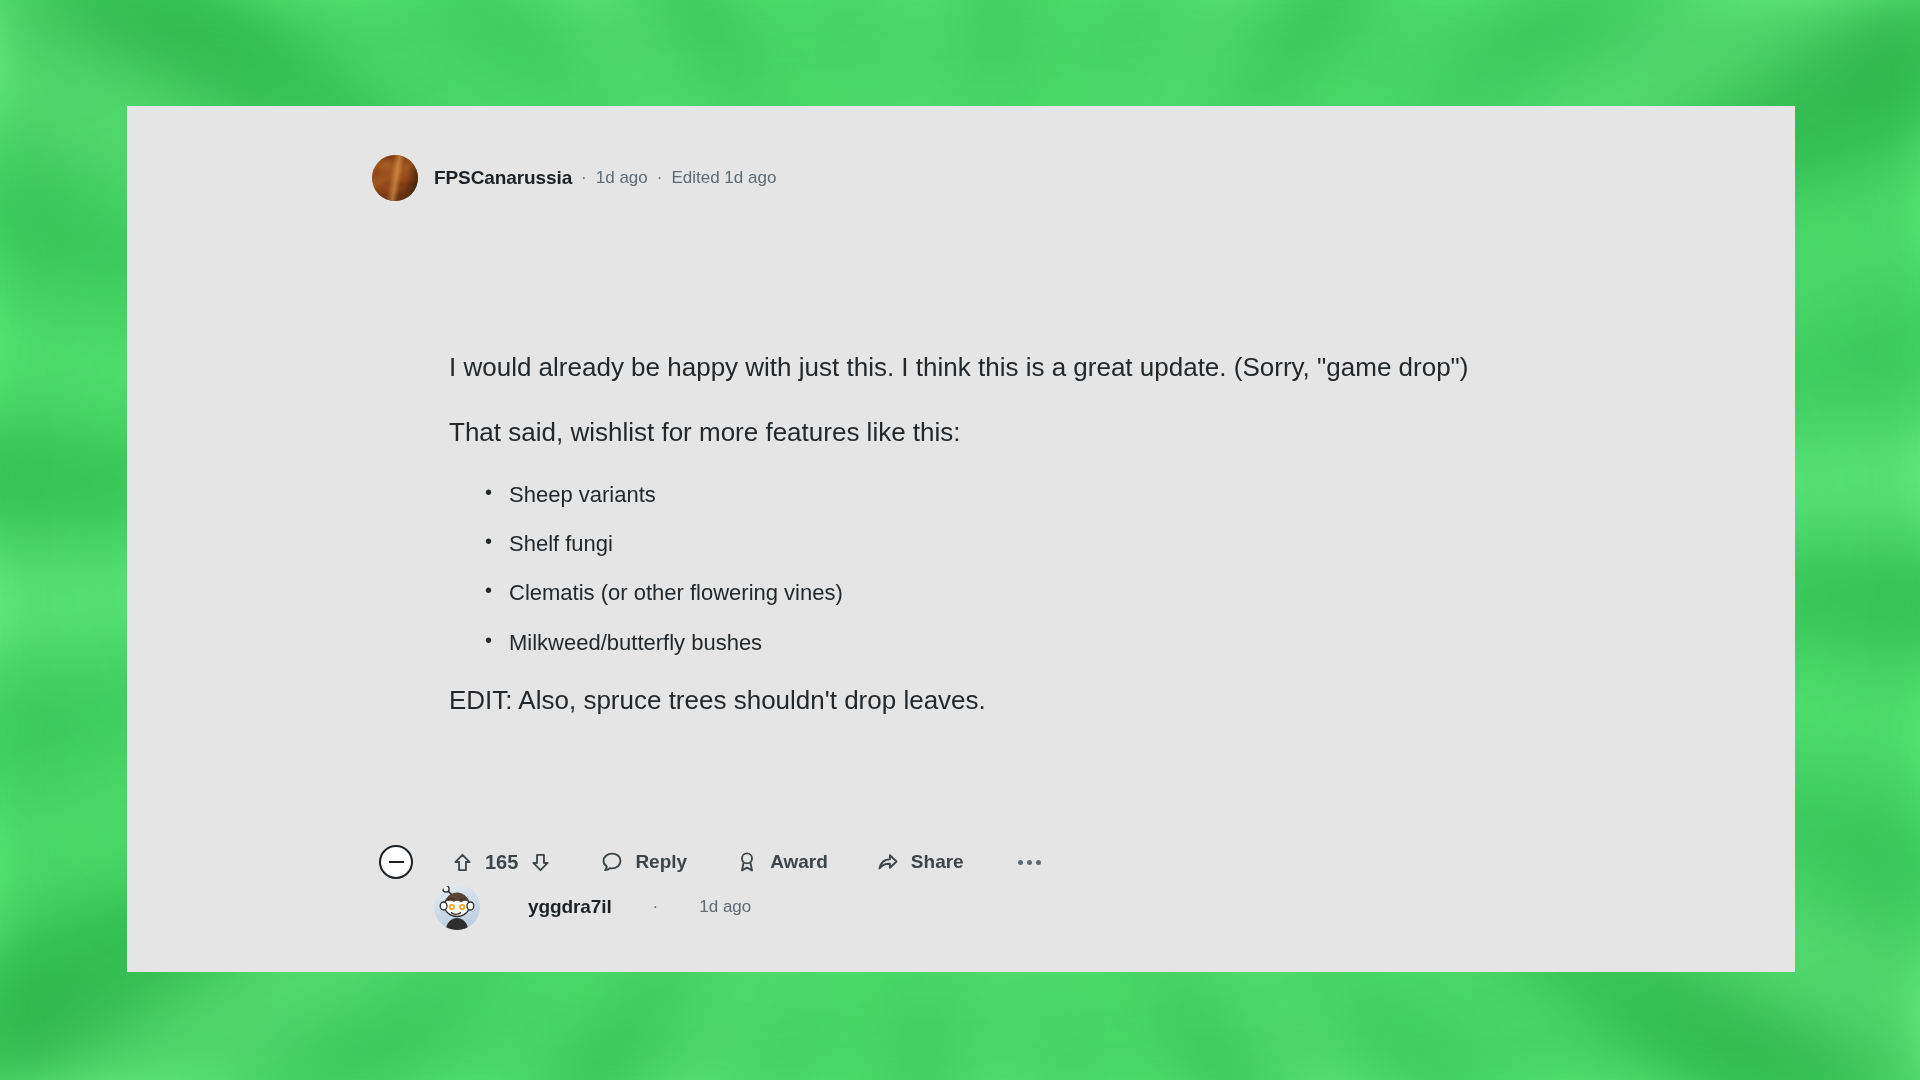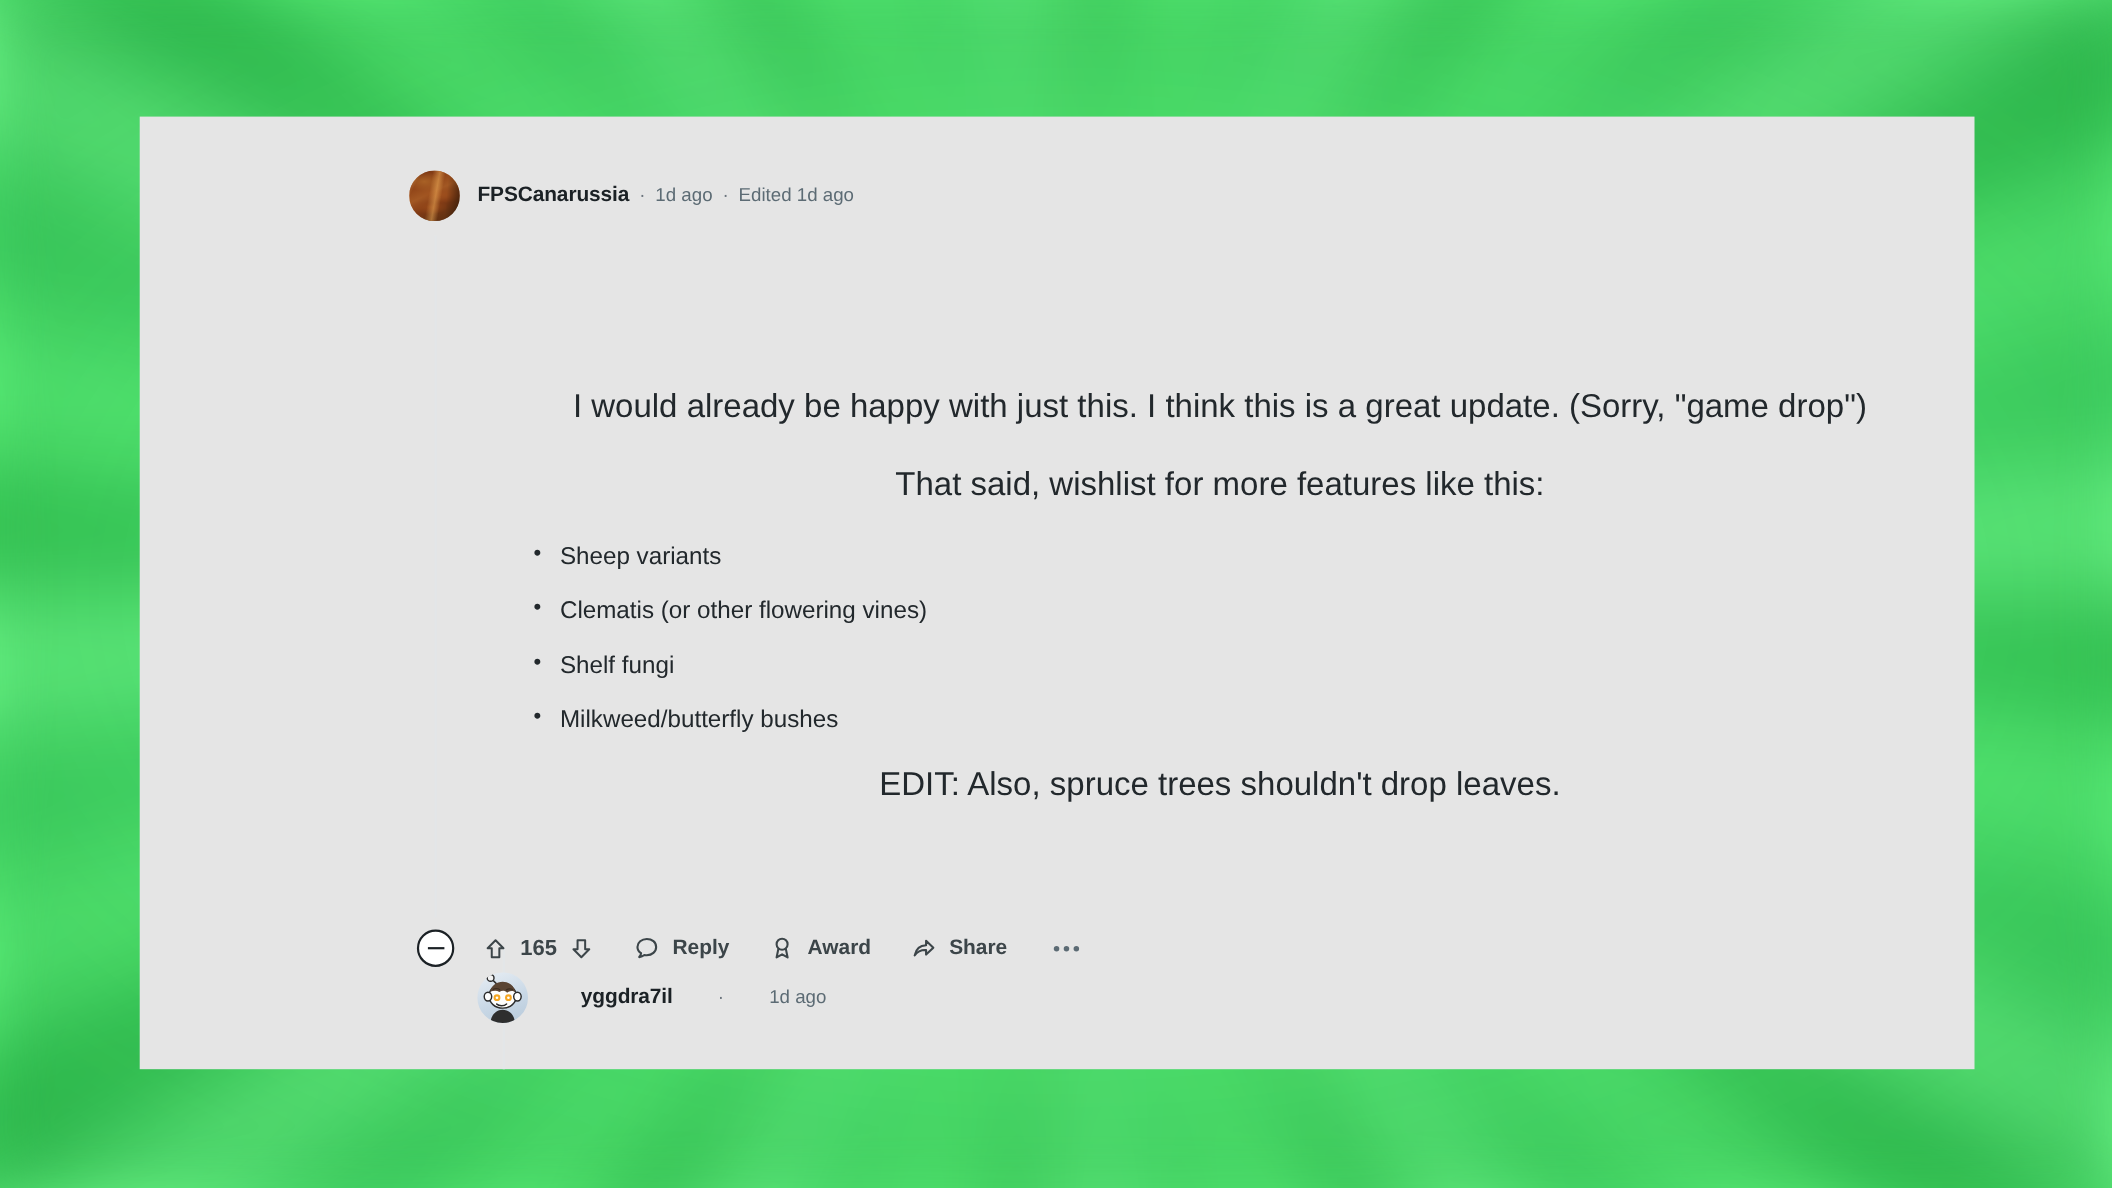--- a/index.html
+++ b/index.html
@@ -133,25 +133,24 @@
     height: 175px;
   }
 
   
   .comment-body {
     position: absolute;
     left: 322px;
     width: 1320px;
   }
   .comment-body p {
-    font-size: 30px;
+    font-size: 26px;
     line-height: 1.42;
     color: #22282c;
     margin-bottom: 28px;
-    text-align: center;
   }
   .comment-body ul {
     list-style: none;
     margin: 0 0 24px 0;
     padding-left: 60px;
   }
   .comment-body li {
     font-size: 22px;
     line-height: 1.42;
     color: #22282c;
@@ -166,20 +165,21 @@
     color: #22282c;
     font-size: 20px;
   }
 
   
   .action-bar {
     position: absolute;
     display: flex;
     align-items: center;
     height: 40px;
+    gap: 12px;
   }
   .collapse-btn {
     width: 34px;
     height: 34px;
     border: 2px solid #1b2125;
     border-radius: 50%;
     display: flex;
     align-items: center;
     justify-content: center;
     background: #fff;
@@ -282,22 +282,22 @@
         <span class="meta-text">Edited 1d ago</span>
       </div>
     </div>
 
     <div class="comment-body" style="top:243px;">
       <p>I would already be happy with just this. I think this is a great update. (Sorry, "game drop")</p>
       <p>That said, wishlist for more features like this:</p>
 
       <ul>
         <li>Sheep variants</li>
+        <li>Shelf fungi</li>
         <li>Clematis (or other flowering vines)</li>
-        <li>Shelf fungi</li>
         <li>Milkweed/butterfly bushes</li>
       </ul>
 
       <p style="margin-bottom:0;">EDIT: Also, spruce trees shouldn't drop leaves.</p>
     </div>
 
     <div class="action-bar" style="left:252px; top:736px;">
 
       <div class="collapse-btn">
         <span class="bar"></span>

